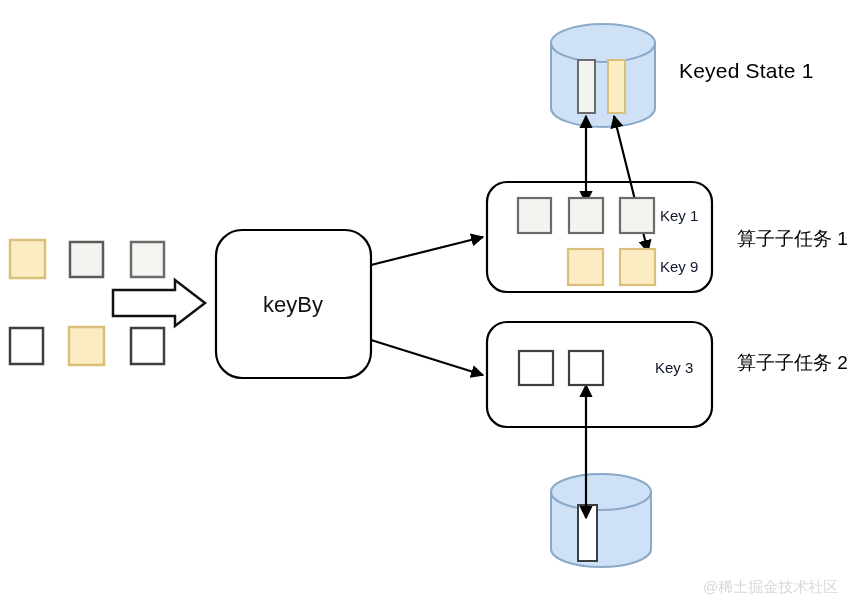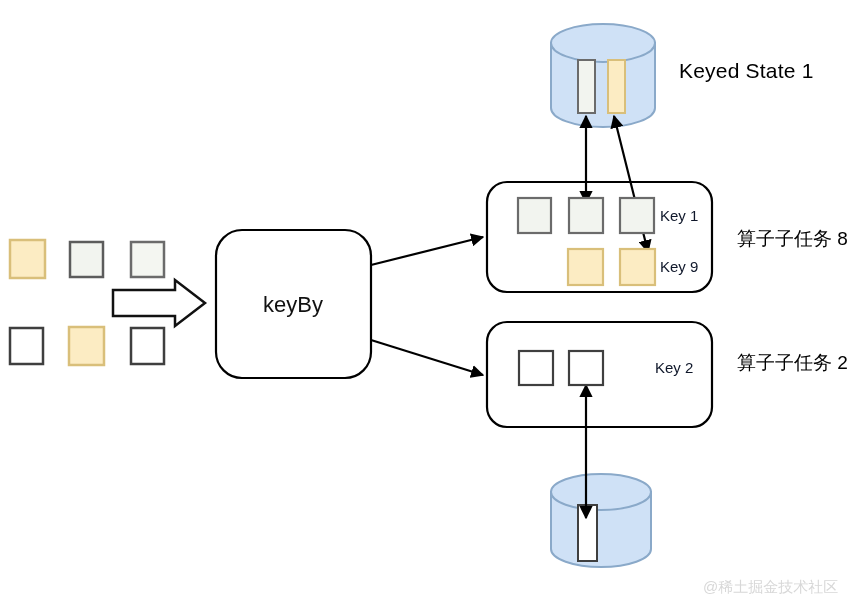--- a/index.html
+++ b/index.html
@@ -126,24 +126,24 @@
       <rect x="569" y="351" width="34" height="34" fill="#ffffff" stroke="#3f3f3f" stroke-width="2.2"></rect>
     </g>
   </svg>
 
   <div class="lbl lbl-keyby" style="left:263px; top:292px;">keyBy</div>
 
   <div class="lbl lbl-key" style="left:660px; top:207px;">Key 1</div>
 
   <div class="lbl lbl-key" style="left:660px; top:258px;">Key 9</div>
 
-  <div class="lbl lbl-key" style="left:655px; top:359px;">Key 2</div>
+  <div class="lbl lbl-key" style="left:655px; top:359px;">Key 3</div>
 
   <div class="lbl lbl-state" style="left:679px; top:59px;">Keyed State 1</div>
 
 
-  <div class="lbl lbl-task" style="left:737px; top:226px;">算子子任务 8</div>
+  <div class="lbl lbl-task" style="left:737px; top:226px;">算子子任务 1</div>
 
   <div class="lbl lbl-task" style="left:737px; top:350px;">算子子任务 2</div>
 
   <div class="watermark" style="left:703px; top:578px;">@稀土掘金技术社区</div>
 
 </div>
 
 </body></html>

